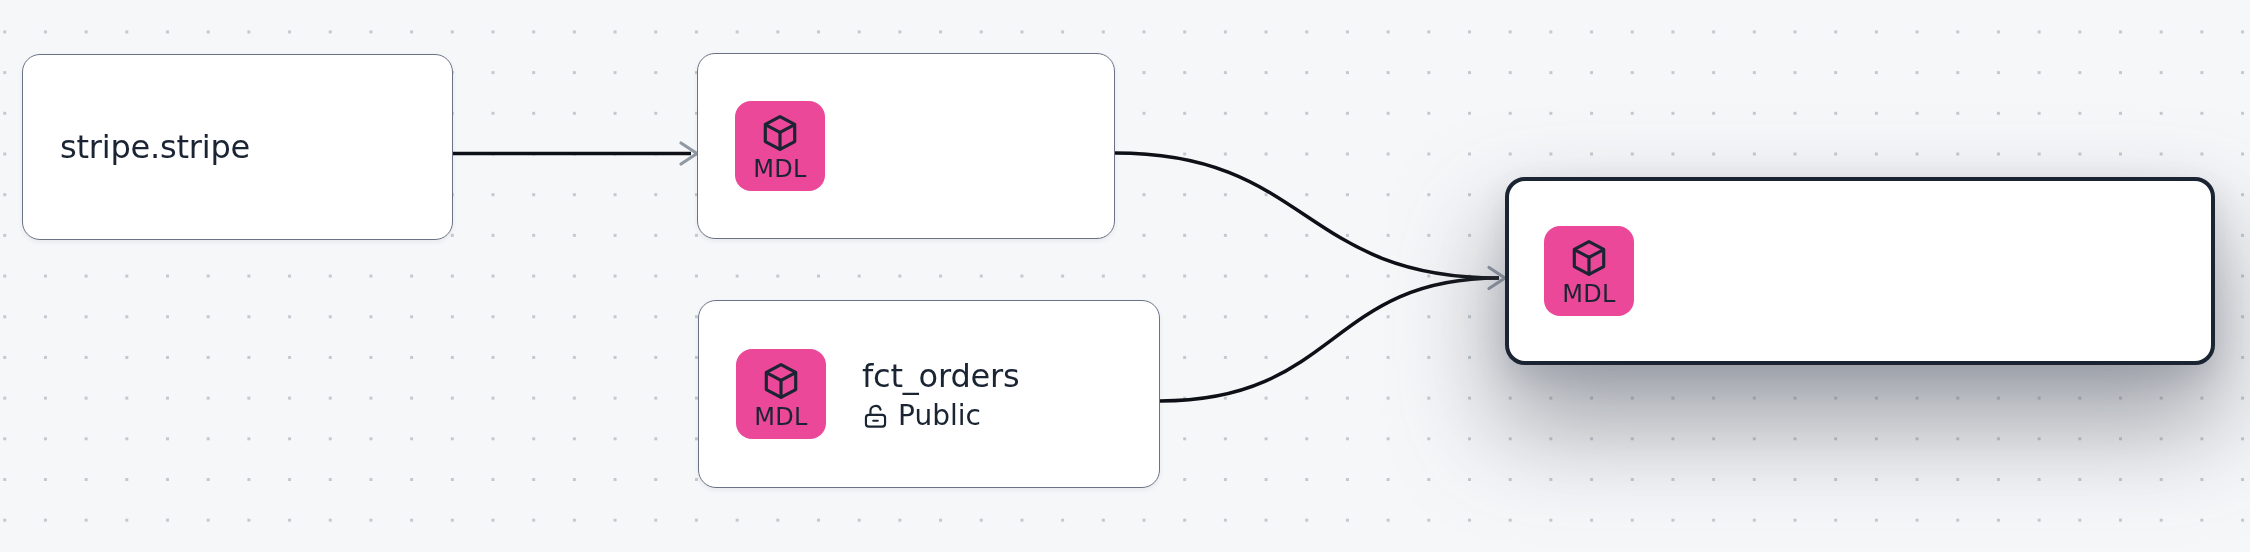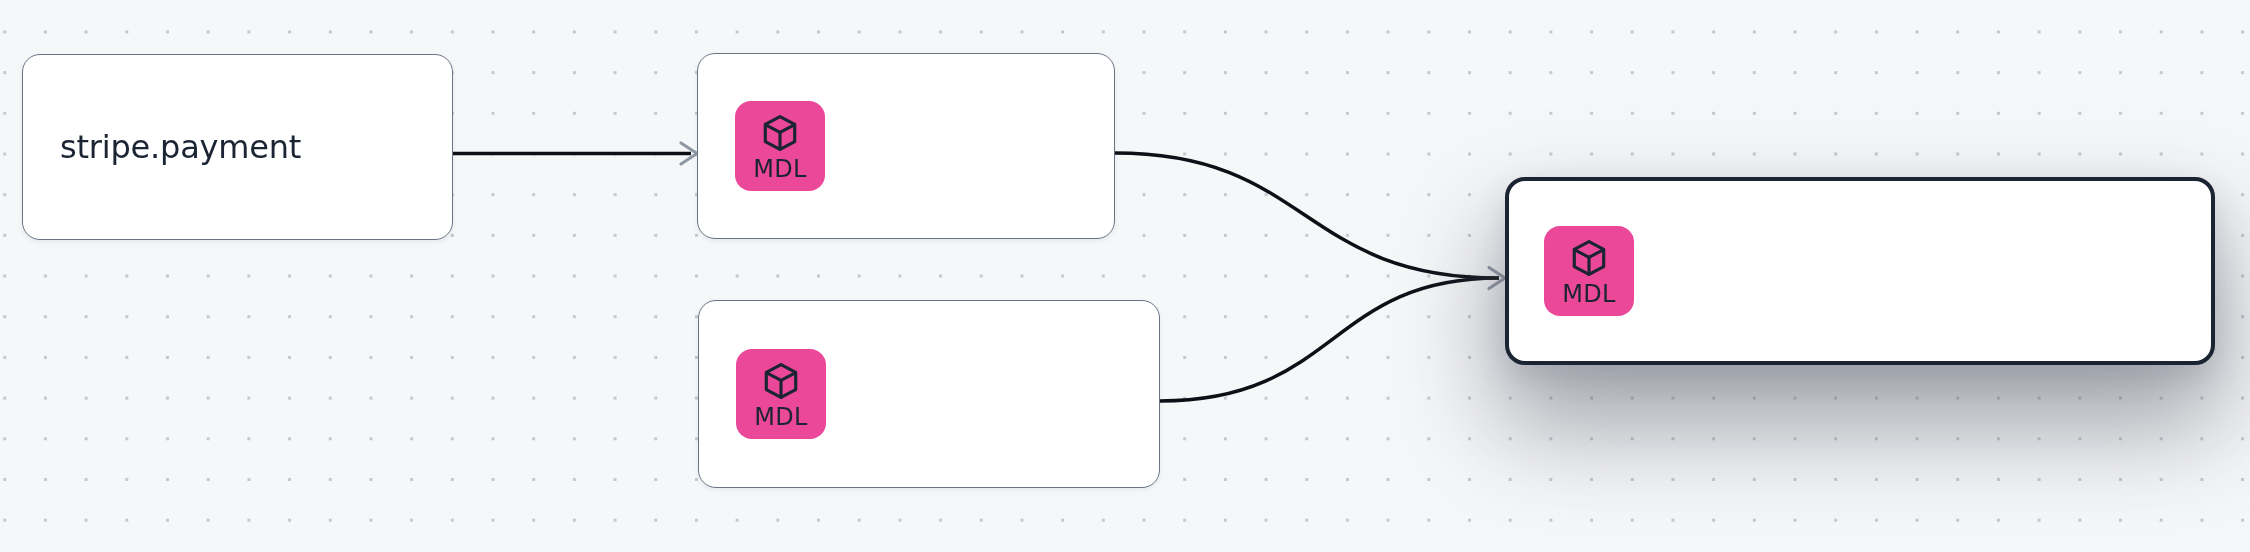--- a/index.html
+++ b/index.html
@@ -110,21 +110,21 @@
   <svg class="edge-layer" viewBox="0 0 2250 552" xmlns="http://www.w3.org/2000/svg">
     <path class="edge" d="M 453 153.5 L 691 153.5"></path>
     <path class="arrowhead" d="M 681 143 L 697 153.5 L 681 164"></path>
     <path class="edge" d="M 1115 153 C 1310 153, 1300 278, 1499 278"></path>
     <path class="edge" d="M 1160 401 C 1338 401, 1328 278, 1499 278"></path>
     <path class="arrowhead" d="M 1489 267.5 L 1505 278 L 1489 288.5"></path>
   </svg>
 
   <div class="node" style="left:22px; top:54px; width:431px; height:186px;">
     <div class="node-text">
-      <div class="node-title">stripe.payment</div>
+      <div class="node-title">stripe.stripe</div>
     </div>
   </div>
 
   <div class="node" style="left:697px; top:53px; width:418px; height:186px;">
     <div class="badge badge--mdl">
       <svg class="badge-icon" viewBox="0 0 24 24" stroke-linecap="round" stroke-linejoin="round">
         <path d="M12 2.6 L20.4 7.1 V16.9 L12 21.4 L3.6 16.9 V7.1 Z"></path>
         <path d="M3.9 7.3 L12 11.6 L20.1 7.3"></path>
         <path d="M12 11.6 V21.2"></path>
       </svg>
@@ -134,20 +134,31 @@
 
   <div class="node" style="left:698px; top:300px; width:462px; height:188px;">
     <div class="badge badge--mdl">
       <svg class="badge-icon" viewBox="0 0 24 24" stroke-linecap="round" stroke-linejoin="round">
         <path d="M12 2.6 L20.4 7.1 V16.9 L12 21.4 L3.6 16.9 V7.1 Z"></path>
         <path d="M3.9 7.3 L12 11.6 L20.1 7.3"></path>
         <path d="M12 11.6 V21.2"></path>
       </svg>
       <span class="badge-label">MDL</span>
     </div>
+    <div class="node-text">
+      <div class="node-title">fct_orders</div>
+      <div class="access-row">
+        <svg class="access-icon" viewBox="0 0 24 24" stroke-linecap="round" stroke-linejoin="round">
+          <rect x="3.5" y="10.5" width="17" height="10.5" rx="2.5"></rect>
+          <path d="M10 15.8 h4"></path>
+          <path d="M7.5 10.5 V7.2 a4.6 4.6 0 0 1 9 -1.3"></path>
+        </svg>
+        <span class="access-label">Public</span>
+      </div>
+    </div>
   </div>
 
   <div class="node node--selected" style="left:1505px; top:177px; width:710px; height:188px;">
     <div class="badge badge--mdl">
       <svg class="badge-icon" viewBox="0 0 24 24" stroke-linecap="round" stroke-linejoin="round">
         <path d="M12 2.6 L20.4 7.1 V16.9 L12 21.4 L3.6 16.9 V7.1 Z"></path>
         <path d="M3.9 7.3 L12 11.6 L20.1 7.3"></path>
         <path d="M12 11.6 V21.2"></path>
       </svg>
       <span class="badge-label">MDL</span>

